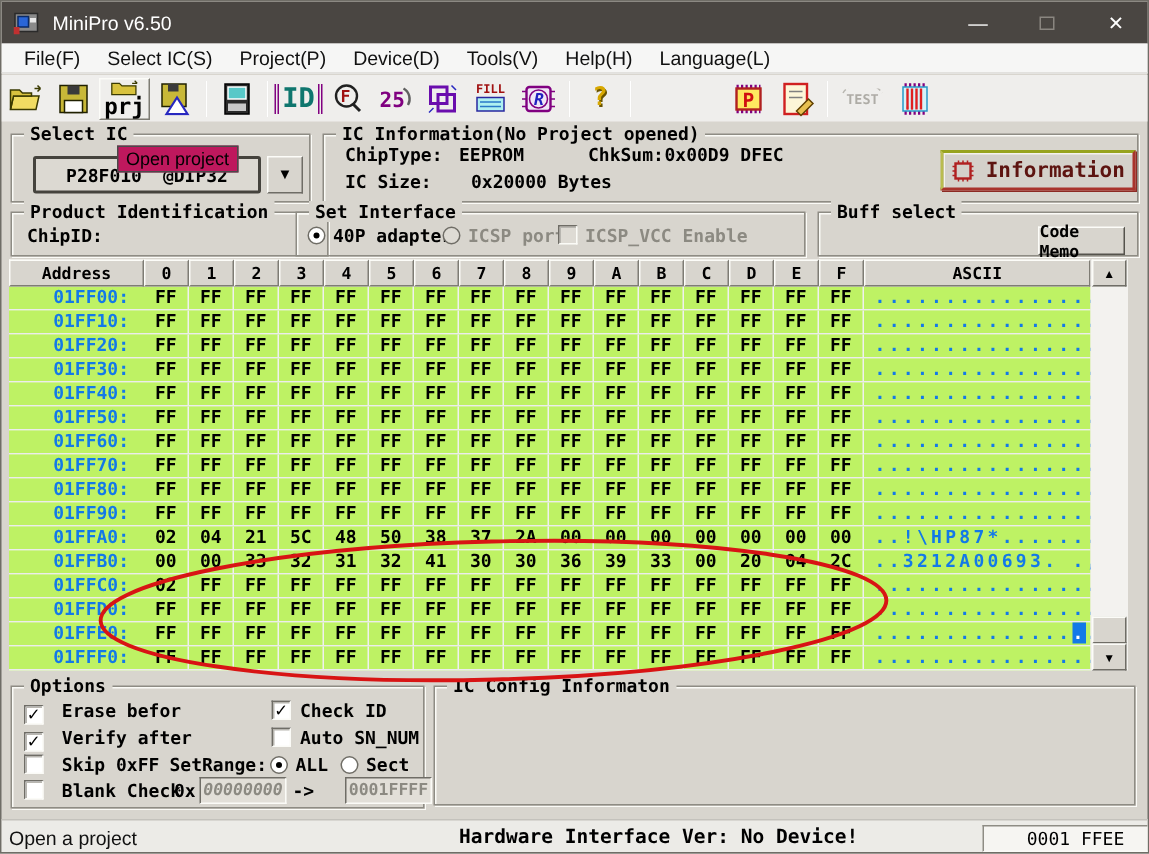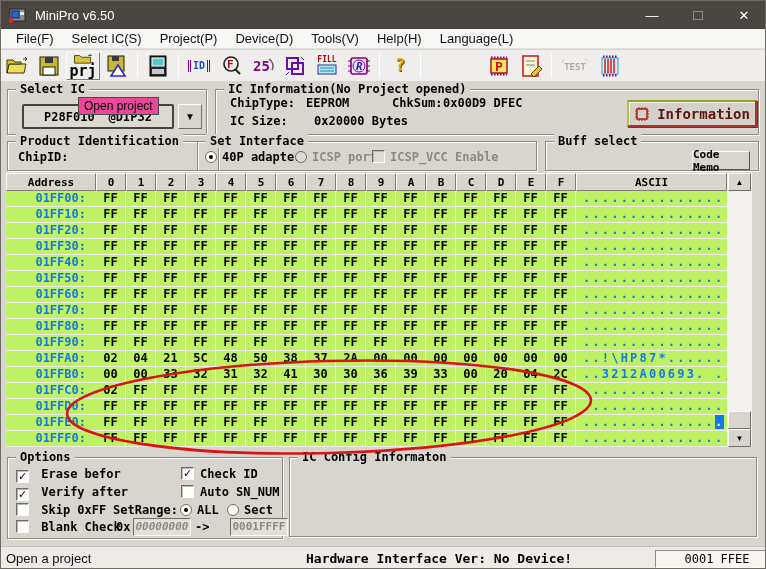--- a/index.html
+++ b/index.html
@@ -116,21 +116,21 @@
                border-top:1px solid #c4c2bc; }
   .status-left { position:absolute; left:5px; top:4px; font-size:13px; color:#111; }
   .status-center { position:absolute; left:305px; top:4px; font-family:"DejaVu Sans Mono", monospace;
                    font-weight:bold; font-size:13px; color:#000; }
   .status-box { position:absolute; left:654px; top:3px; width:124px; height:18px;
                 border:1px solid; border-color:#8e8c84 #fbfbf7 #fbfbf7 #8e8c84; background:#f6f5f2;
                 font-family:"DejaVu Sans Mono", monospace; font-size:12px; text-align:center; line-height:16px; }
 
   
   .tooltip { position:absolute; left:77px; top:96px; height:18px; padding:1px 5px 0 5px;
-             background:#ec4899; border:1px solid #4a4a4a; font-size:12px; color:#000; z-index:60; }
+             background:#be185d; border:1px solid #4a4a4a; font-size:12px; color:#000; z-index:60; }
   .annot { position:absolute; left:0; top:0; pointer-events:none; z-index:50; }
 
   svg text { font-family:"DejaVu Sans Mono", monospace; }
 </style>
 </head>
 <body>
 
 <div class="window">
 
   <div class="titlebar">
@@ -192,21 +192,21 @@
     <div class="tsep"></div>
     <div class="tbtn">
       <svg width="20" height="22" viewBox="0 0 20 22">
         <rect x="2" y="1" width="16" height="20" fill="#2a2a2a" stroke="#000"></rect>
         <rect x="4" y="3" width="12" height="8" fill="#58c8c8" stroke="#fff"></rect>
         <rect x="4" y="14" width="12" height="5" fill="#c8c8c8"></rect>
       </svg>
     </div>
     <div class="tsep"></div>
     <div class="tbtn">
-      <span class="tlabel" style="font-size:10px;color:#1d4ed8;border-left:3px double #800080;border-right:3px double #800080;padding:1px 2px;">ID</span>
+      <span class="tlabel" style="font-size:18px;color:#0f766e;border-left:3px double #800080;border-right:3px double #800080;padding:1px 2px;">ID</span>
     </div>
     <div class="tbtn">
       <svg width="24" height="22" viewBox="0 0 24 22">
         <circle cx="12" cy="9" r="7" fill="none" stroke="#202020" stroke-width="1.6"></circle>
         <line x1="16" y1="14" x2="21" y2="19" stroke="#202020" stroke-width="2"></line>
         <text x="8" y="13" font-size="11" font-weight="bold" fill="#a01010">F</text>
       </svg>
     </div>
     <div class="tbtn">
       <svg width="24" height="22" viewBox="0 0 24 22">

